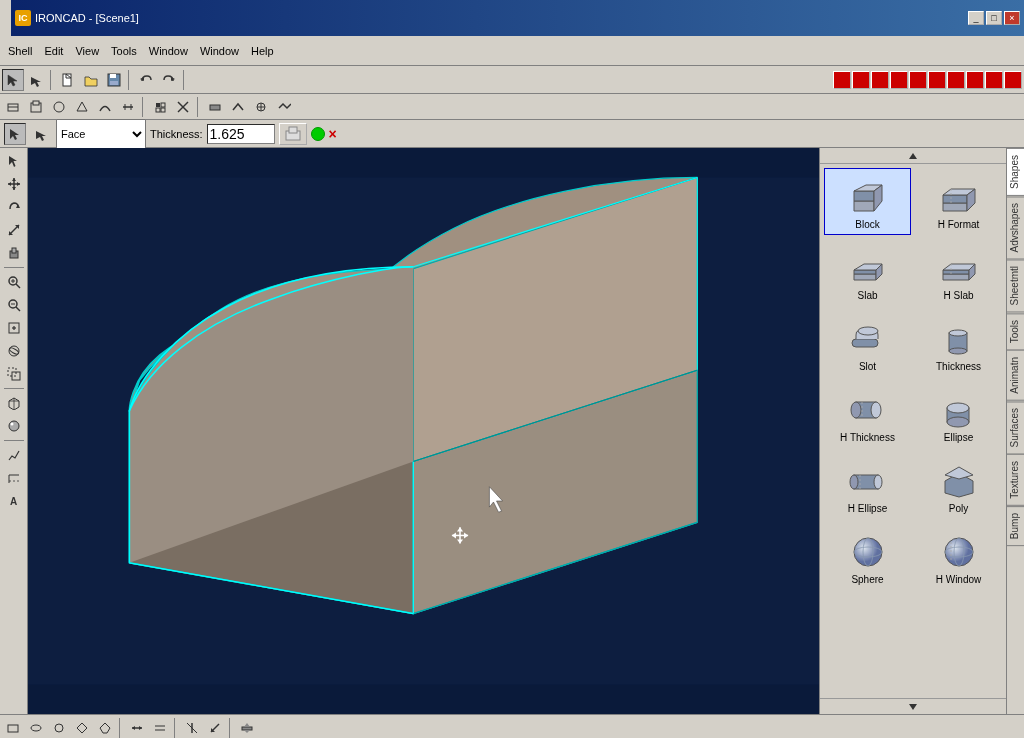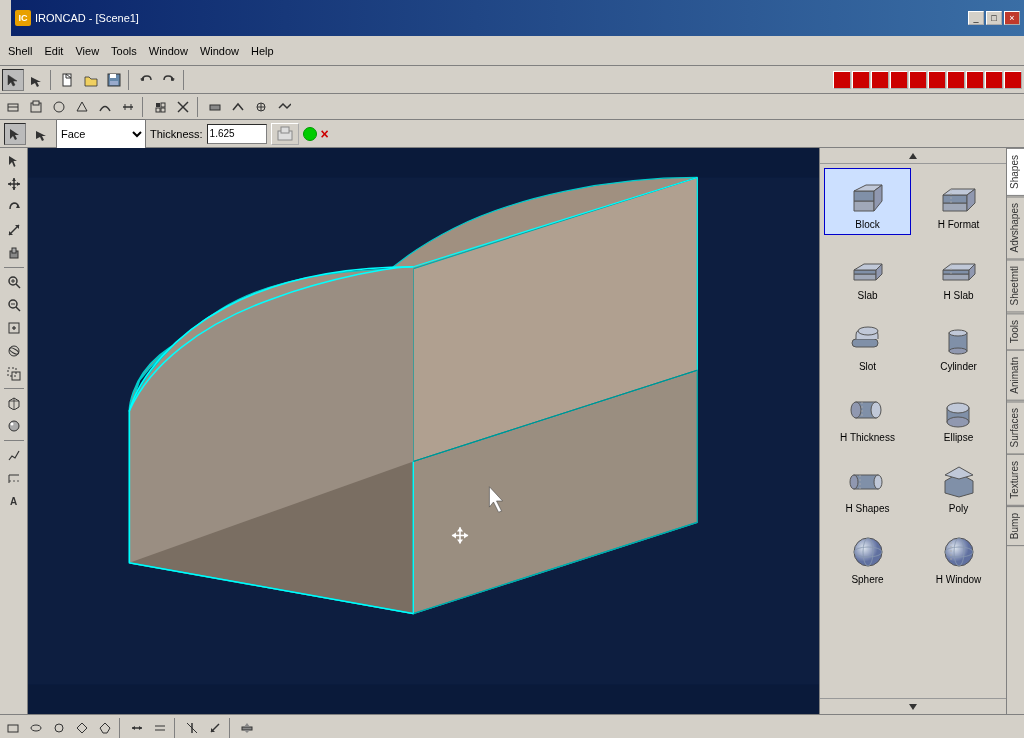--- a/index.html
+++ b/index.html
@@ -60,21 +60,21 @@
       background: #d4d0c8;
       height: 28px;
       display: flex;
       align-items: center;
       padding: 1px 4px;
       border-bottom: 1px solid #808080;
       gap: 4px;
     }
     #toolbar2 select { font-size: 11px; height: 30px; width: 90px; }
     #toolbar2 .thickness-label { font-size: 11px; }
-    #toolbar2 input { width: 60px; height: 20px; font-size: 10px; border: 1px inset #808080; padding: 0 2px; }
+    #toolbar2 input { width: 68px; height: 20px; font-size: 14px; border: 1px inset #808080; padding: 0 2px; }
     .green-circle { width: 14px; height: 14px; background: #00cc00; border-radius: 50%; border: 1px solid #009900; }
     .red-x { color: #cc0000; font-weight: bold; font-size: 14px; cursor: pointer; }
 
     
     #main-area {
       display: flex;
       height: calc(738px - 22px - 22px - 52px - 52px - 26px - 22px);
     }
 
     
@@ -593,21 +593,21 @@
 
 
         <div class="shape-item">
           <div class="shape-icon">
             <svg width="44" height="44" viewBox="0 0 44 44">
               <rect x="12" y="18" width="18" height="18" fill="#8090a8" stroke="#555" stroke-width="1"></rect>
               <ellipse cx="21" cy="18" rx="9" ry="3" fill="#c0c8d8" stroke="#555" stroke-width="1"></ellipse>
               <ellipse cx="21" cy="36" rx="9" ry="3" fill="#9098b0" stroke="#555" stroke-width="1"></ellipse>
             </svg>
           </div>
-          <span class="shape-label">Cylinder</span>
+          <span class="shape-label">Thickness</span>
         </div>
 
         <div class="shape-item">
           <div class="shape-icon">
             <svg width="44" height="44" viewBox="0 0 44 44">
               <rect x="10" y="16" width="20" height="16" fill="#8090a8" stroke="#555" stroke-width="1"></rect>
               <ellipse cx="10" cy="24" rx="5" ry="8" fill="#9098b0" stroke="#555" stroke-width="1"></ellipse>
               <ellipse cx="30" cy="24" rx="5" ry="8" fill="#c0c8d8" stroke="#555" stroke-width="1"></ellipse>
               <line x1="16" y1="16" x2="16" y2="32" stroke="#aaa" stroke-width="0.8" stroke-dasharray="2"></line>
             </svg>
@@ -628,21 +628,21 @@
 
         <div class="shape-item">
           <div class="shape-icon">
             <svg width="44" height="44" viewBox="0 0 44 44">
               <rect x="8" y="18" width="24" height="14" fill="#8090a8" stroke="#555" stroke-width="1"></rect>
               <ellipse cx="8" cy="25" rx="4" ry="7" fill="#9098b0" stroke="#555" stroke-width="1"></ellipse>
               <ellipse cx="32" cy="25" rx="4" ry="7" fill="#c0c8d8" stroke="#555" stroke-width="1"></ellipse>
               <line x1="14" y1="18" x2="14" y2="32" stroke="#aaa" stroke-width="0.8" stroke-dasharray="2"></line>
             </svg>
           </div>
-          <span class="shape-label">H Shapes</span>
+          <span class="shape-label">H Ellipse</span>
         </div>
 
         <div class="shape-item">
           <div class="shape-icon">
             <svg width="44" height="44" viewBox="0 0 44 44">
               <polygon points="22,16 36,24 36,36 22,40 8,36 8,24" fill="#8090a8" stroke="#555" stroke-width="1"></polygon>
               <polygon points="22,10 36,18 22,22 8,18" fill="#c0c8d8" stroke="#555" stroke-width="1"></polygon>
             </svg>
           </div>
           <span class="shape-label">Poly</span>

